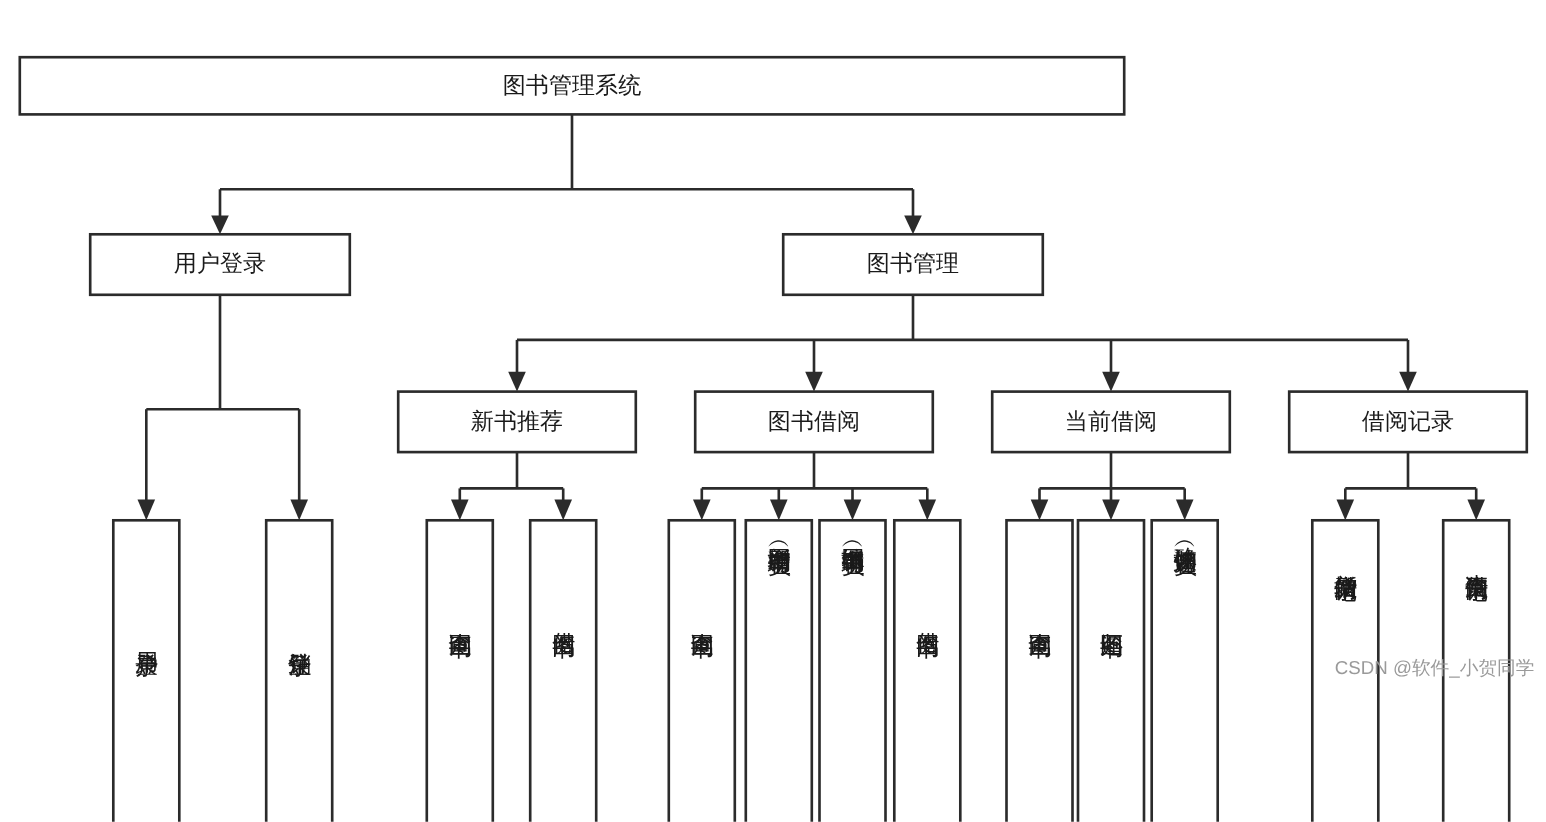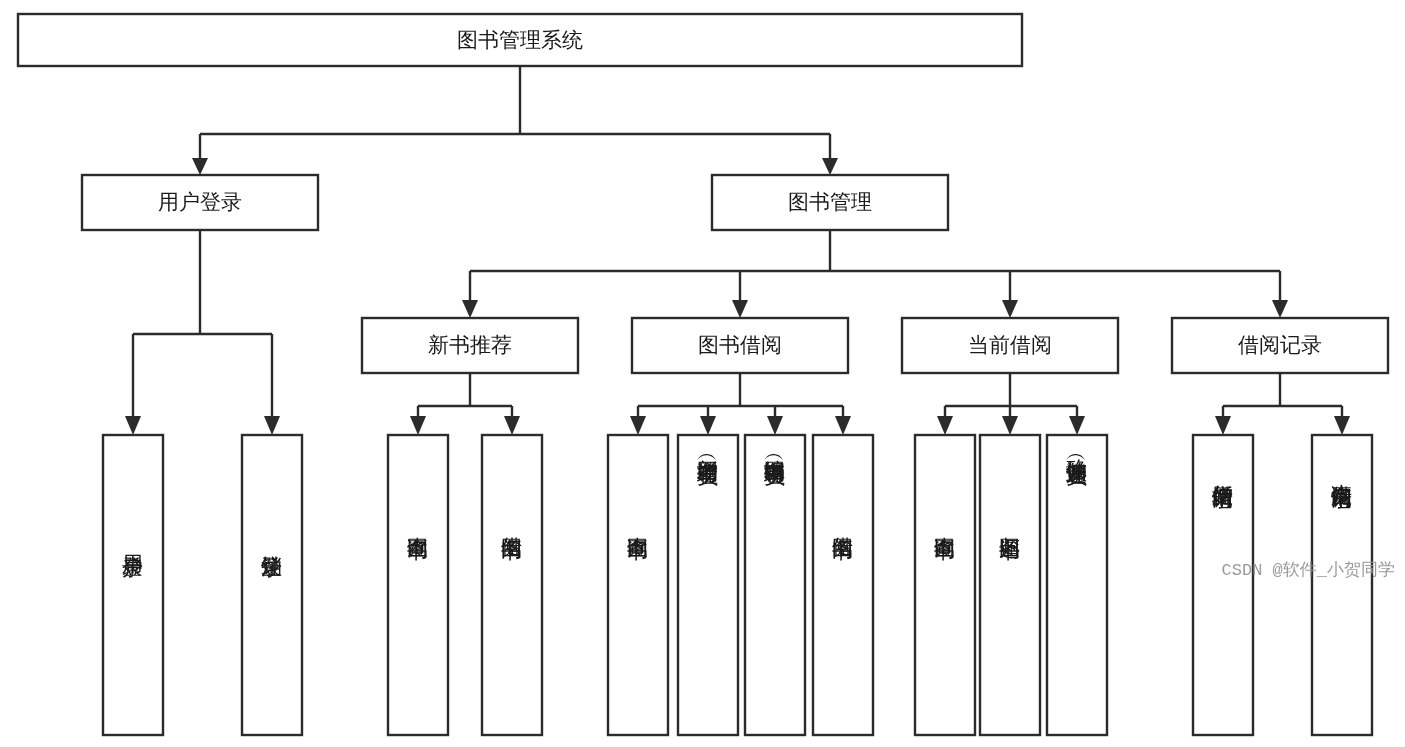--- a/index.html
+++ b/index.html
@@ -11,20 +11,21 @@
     width: 1405px;
     height: 747px;
     font-family: "Liberation Sans", "DejaVu Sans", sans-serif;
     overflow: hidden;
   }
   #diagram-root {
     position: relative;
     width: 1405px;
     height: 587px;
     background: #ffffff;
+    margin-top: 38px;
   }
   svg.flow-canvas {
     position: absolute;
     top: 0;
     left: 0;
     width: 1405px;
     height: 747px;
     display: block;
   }
   .node-rect {
@@ -54,21 +55,21 @@
     font-size: 21px;
     fill: #1a1a1a;
     writing-mode: vertical-rl;
     text-orientation: upright;
     letter-spacing: 1px;
   }
   .watermark-text {
     position: absolute;
     right: 10px;
     bottom: 6px;
-    font-family: Liberation Mono, monospace;
+    font-family: Liberation Sans, sans-serif;
     font-size: 17px;
     color: #9a9a9a;
     white-space: nowrap;
     user-select: none;
   }
 </style>
 </head>
 <body>
 
 <div id="diagram-root">

